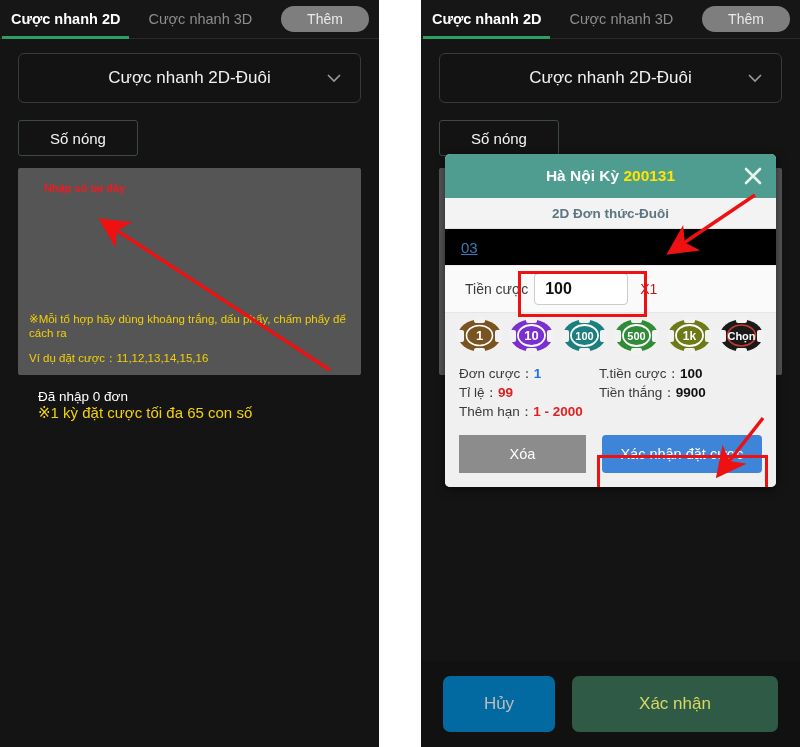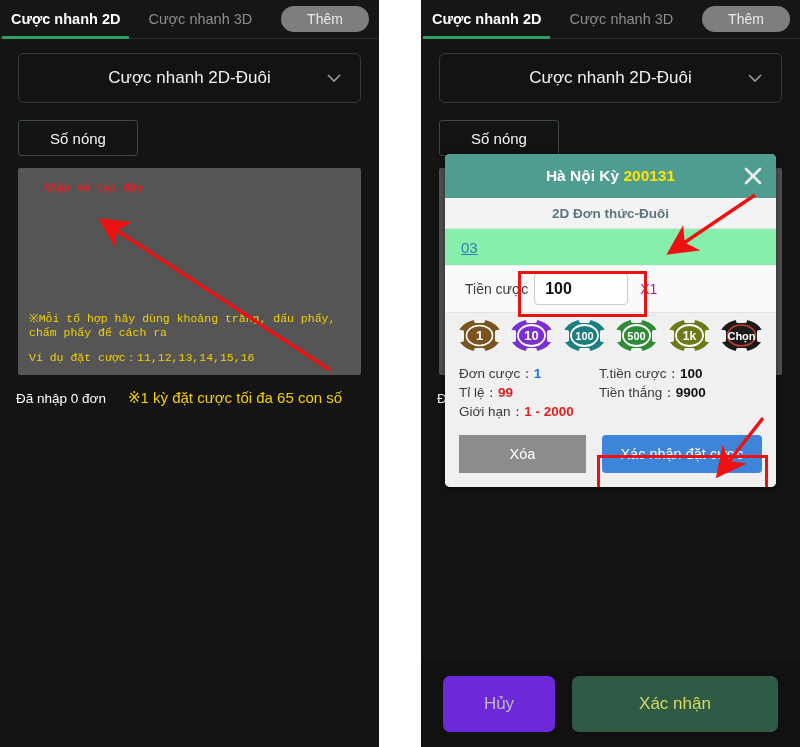--- a/index.html
+++ b/index.html
@@ -30,58 +30,58 @@
   .select-label{color:#f2f2f2;font-size:17px;}
   .chev{position:absolute;right:18px;top:50%;transform:translateY(-50%);width:16px;height:16px;}
   .chev svg{display:block;}
 
   
   .hot-btn{margin:17px 0 0 18px;width:118px;height:34px;border:1px solid #3c4a42;border-radius:3px;
            background:#131313;color:#f4f4f4;font-size:15px;display:flex;align-items:center;justify-content:center;}
 
   
   .ta{margin:12px 18px 0 18px;height:207px;background:#555555;border-radius:2px;position:relative;
-      box-sizing:border-box;font-family:Liberation Mono, monospace;}
+      box-sizing:border-box;}
   .ta-ph{position:absolute;left:26px;top:14px;color:#ec1c24;font-size:11px;font-weight:bold;}
   .ta-notes{position:absolute;left:11px;right:10px;bottom:10px;}
   .note{color:#f2d108;font-size:11.5px;line-height:14px;}
   .note.ex{margin-top:11px;}
 
   
-  .foot{margin:14px 0 0 16px;display:flex;align-items:baseline;}
+  .foot{margin:14px 0 0 16px;display:flex;align-items:baseline;flex-direction:column;}
   .foot .f1{color:#ffffff;font-size:13.5px;}
   .foot .f2{color:#f2d108;font-size:15px;margin-left:22px;}
 
   
   .actionbar{position:absolute;left:0;bottom:0;width:379px;height:86px;background:#111111;
              display:flex;align-items:center;padding:0 22px;box-sizing:border-box;gap:17px;}
-  .btn-cancel{width:112px;height:56px;border-radius:7px;background:#6d28d9;color:#bdbdbd;font-size:17px;
+  .btn-cancel{width:112px;height:56px;border-radius:7px;background:#0369a1;color:#bdbdbd;font-size:17px;
               display:flex;align-items:center;justify-content:center;}
   .btn-confirm{flex:1;height:56px;border-radius:7px;background:#2f5b46;color:#d9d861;font-size:17px;
                display:flex;align-items:center;justify-content:center;}
 
   
   .modal{position:absolute;left:24px;top:154px;width:331px;background:#f0f0f0;border-radius:5px;
          overflow:hidden;box-shadow:0 2px 10px rgba(0,0,0,.55);}
   .m-head{height:44px;background:#4f9d91;display:flex;align-items:center;justify-content:center;position:relative;}
   .m-title{color:#ffffff;font-size:15.5px;font-weight:bold;}
   .m-title .kynum{color:#ffe400;}
   .m-close{position:absolute;right:12px;top:50%;transform:translateY(-50%);width:22px;height:22px;}
   .m-close svg{display:block;}
   .m-sub{height:30px;background:#f3f3f3;border-bottom:1px solid #e2e2e2;display:flex;align-items:center;
          justify-content:center;color:#5d7580;font-size:13.5px;font-weight:bold;}
-  .m-num{height:36px;background:#86efac;display:flex;align-items:center;padding-left:16px;
+  .m-num{height:36px;background:#000000;display:flex;align-items:center;padding-left:16px;
          color:#3a7ab8;font-size:15px;border-bottom:1px solid #ececec;text-decoration:underline;}
   .m-stake{height:46px;background:#fafafa;display:flex;align-items:center;padding-left:20px;
            border-bottom:1px solid #e6e6e6;}
   .m-stake .lbl{color:#3a3a3a;font-size:14px;}
   .stake-input{margin-left:6px;width:94px;height:32px;background:#fff;border:1px solid #cccccc;
                border-radius:4px;display:flex;align-items:center;padding-left:10px;box-sizing:border-box;
                color:#111;font-size:16px;font-weight:bold;}
-  .m-stake .mult{margin-left:12px;color:#a21caf;font-size:14px;}
+  .m-stake .mult{margin-left:12px;color:#b91c1c;font-size:14px;}
 
   .chips{height:44px;background:#f0f0f0;display:flex;align-items:center;justify-content:space-around;
          padding:0 8px;}
   .chip{width:45px;height:37px;position:relative;}
   .chip svg{display:block;}
 
   .stats{background:#f0f0f0;padding:7px 0 8px 14px;display:flex;}
   .stats .col{width:140px;}
   .srow{font-size:13.5px;color:#3a3a3a;line-height:19px;white-space:nowrap;}
   .sv{font-weight:bold;}
@@ -284,21 +284,21 @@
 
       <div class="stats">
         <div class="col">
           <div class="srow">
             <span>Đơn cược：</span><span class="sv blue">1</span>
           </div>
           <div class="srow">
             <span>Tỉ lệ：</span><span class="sv red">99</span>
           </div>
           <div class="srow">
-            <span>Giới hạn：</span><span class="sv red">1 - 2000</span>
+            <span>Thêm hạn：</span><span class="sv red">1 - 2000</span>
           </div>
         </div>
         <div class="col">
           <div class="srow">
             <span>T.tiền cược：</span><span class="sv dark">100</span>
           </div>
           <div class="srow">
             <span>Tiền thắng：</span><span class="sv dark">9900</span>
           </div>
         </div>

